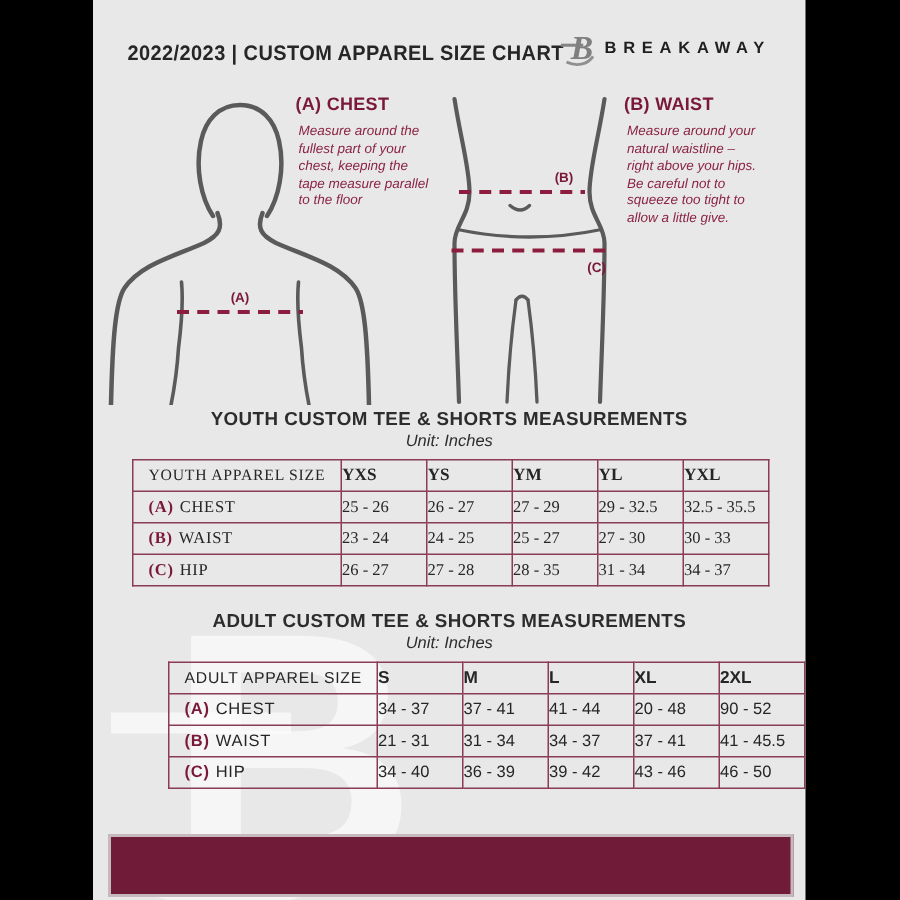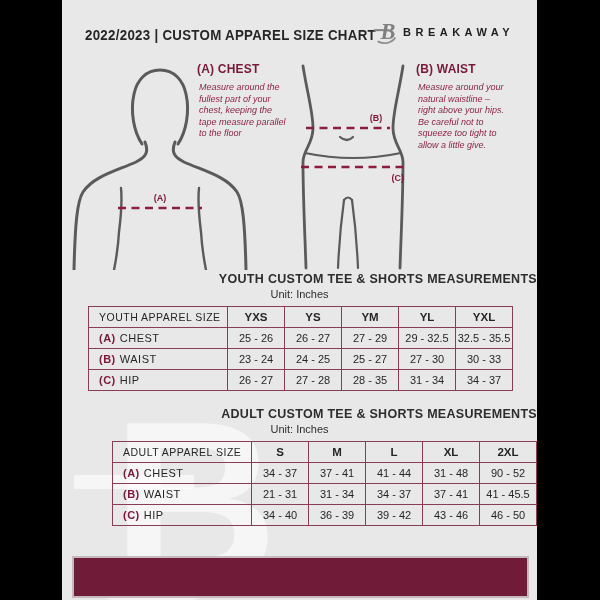--- a/index.html
+++ b/index.html
@@ -29,40 +29,40 @@
   .fig-lower{left:230px;top:60px;}
   
   .guide{position:absolute;color:#7a1838;}
   .guide h3{margin:0 0 6px 0;font-size:12px;font-weight:bold;color:#7a1838;letter-spacing:.2px;}
   .guide p{margin:2px;font-size:9px;font-style:italic;line-height:11.6px;color:#8b2444;white-space:pre-line;}
   .guide-chest{left:135px;top:62px;width:104px;}
   .guide-waist{left:354px;top:62px;width:112px;}
   .guide-hips{left:354px;top:164px;width:126px;}
   
   .sec-title{
-    position:absolute;left:0;width:100%;text-align:right;
+    position:absolute;left:0;width:100%;text-align:center;
     font-size:12.5px;font-weight:bold;color:#2d2d2d;letter-spacing:.3px;
   }
   .sec-unit{
     position:absolute;left:0;width:100%;text-align:center;
-    font-size:11px;color:#2d2d2d;
+    font-size:11px;font-style:italic;color:#2d2d2d;
   }
   .sec-title-youth{top:272px;} .sec-unit-youth{top:288px;}
   .sec-title-adult{top:407px;} .sec-unit-adult{top:423px;}
   
   table.size-table{
     position:absolute;left:26px;width:424px;border-collapse:collapse;table-layout:fixed;
     z-index:2;background:transparent;
   }
-  .tbl-youth{top:306px;} .tbl-adult{top:441px;margin-left:24px;}
+  .tbl-youth{top:306px;font-family:Liberation Serif, serif;} .tbl-adult{top:441px;margin-left:24px;}
   table.size-table col.c0{width:139px;}
   table.size-table col.cn{width:57px;}
   table.size-table th,table.size-table td{
     border:1.5px solid #8a3b55;height:20px;padding:0;
-    font-size:11px;color:#262626;text-align:center;vertical-align:middle;
+    font-size:11px;color:#262626;text-align:left;vertical-align:middle;
   }
   table.size-table th{font-weight:bold;font-size:11.5px;}
   table.size-table .rowlabel{text-align:left;padding-left:10px;letter-spacing:.5px;}
   table.size-table th.rowlabel{font-weight:normal;font-size:10.5px;}
   .marker{color:#7a1838;font-weight:bold;margin-right:4px;}
   
   .watermark{position:absolute;left:12px;top:386px;z-index:1;pointer-events:none;}
   
   .footer-bar{
     position:absolute;left:10px;top:556px;width:453px;height:38px;
@@ -216,21 +216,21 @@
       <th>XL</th>
       <th>2XL</th>
     </tr>
     <tr>
       <td class="rowlabel">
         <span class="marker">(A)</span><span>CHEST</span>
       </td>
       <td>34 - 37</td>
       <td>37 - 41</td>
       <td>41 - 44</td>
-      <td>31 - 48</td>
+      <td>20 - 48</td>
       <td>90 - 52</td>
     </tr>
     <tr>
       <td class="rowlabel">
         <span class="marker">(B)</span><span>WAIST</span>
       </td>
       <td>21 - 31</td>
       <td>31 - 34</td>
       <td>34 - 37</td>
       <td>37 - 41</td>

